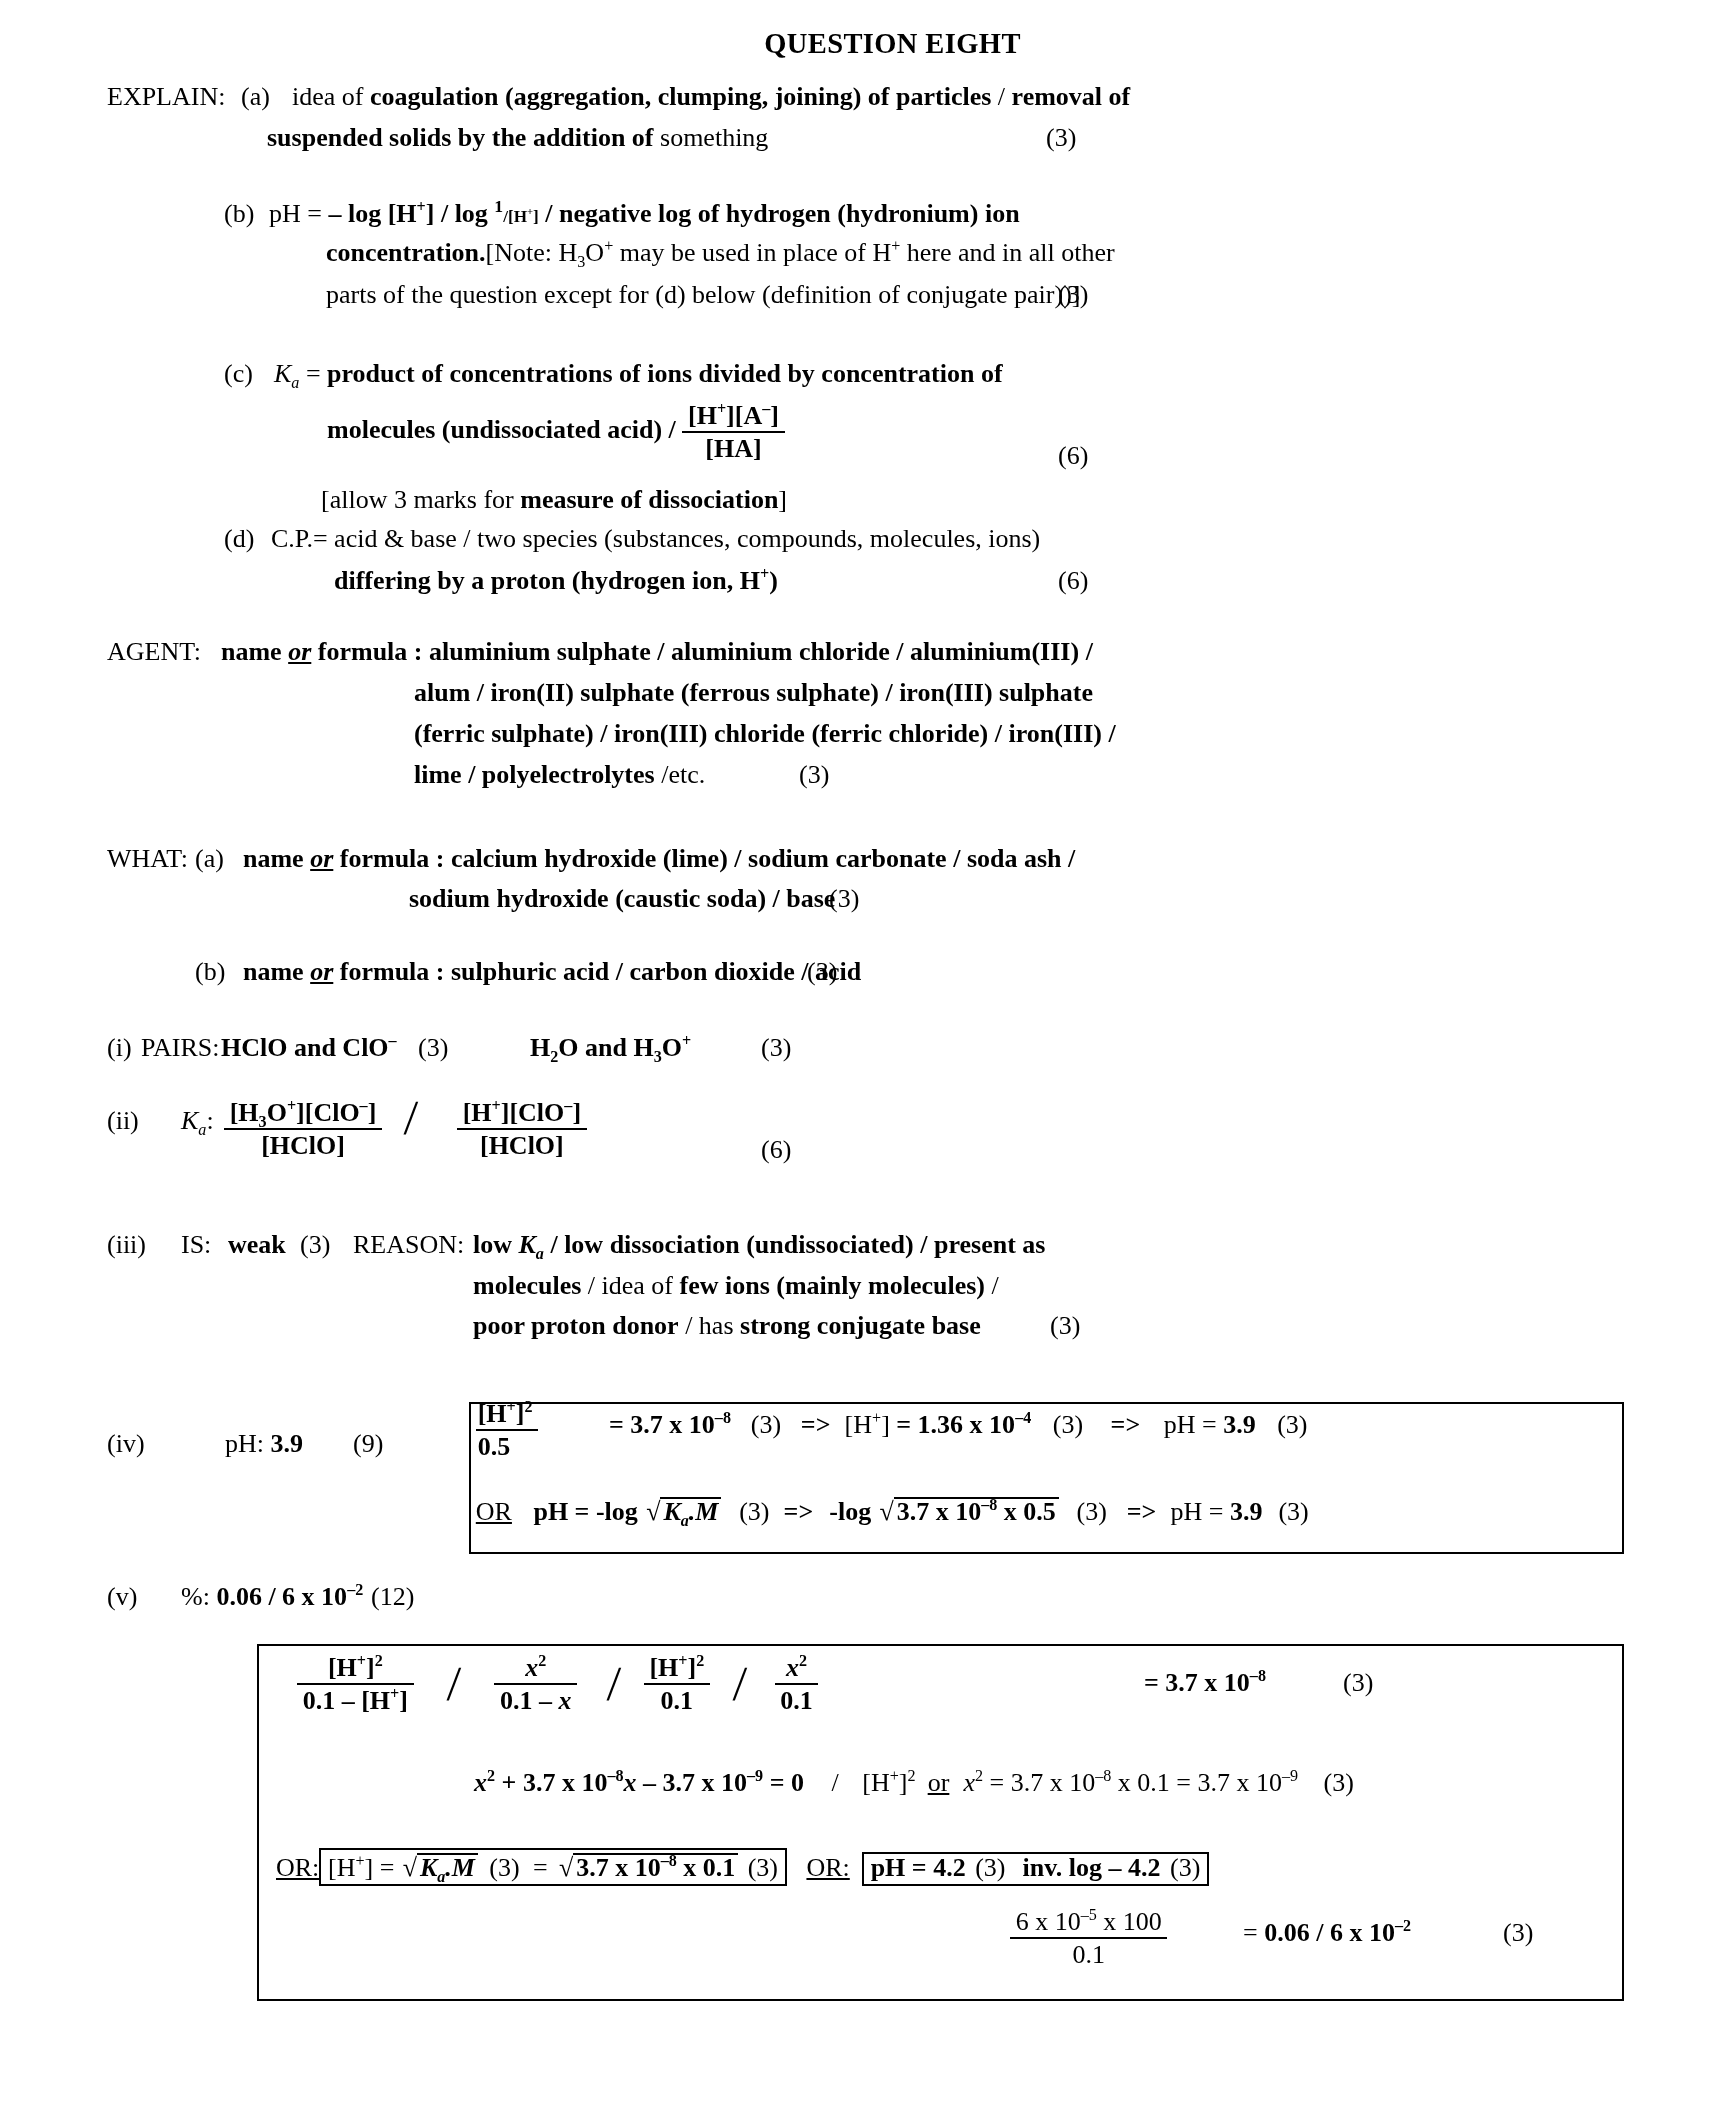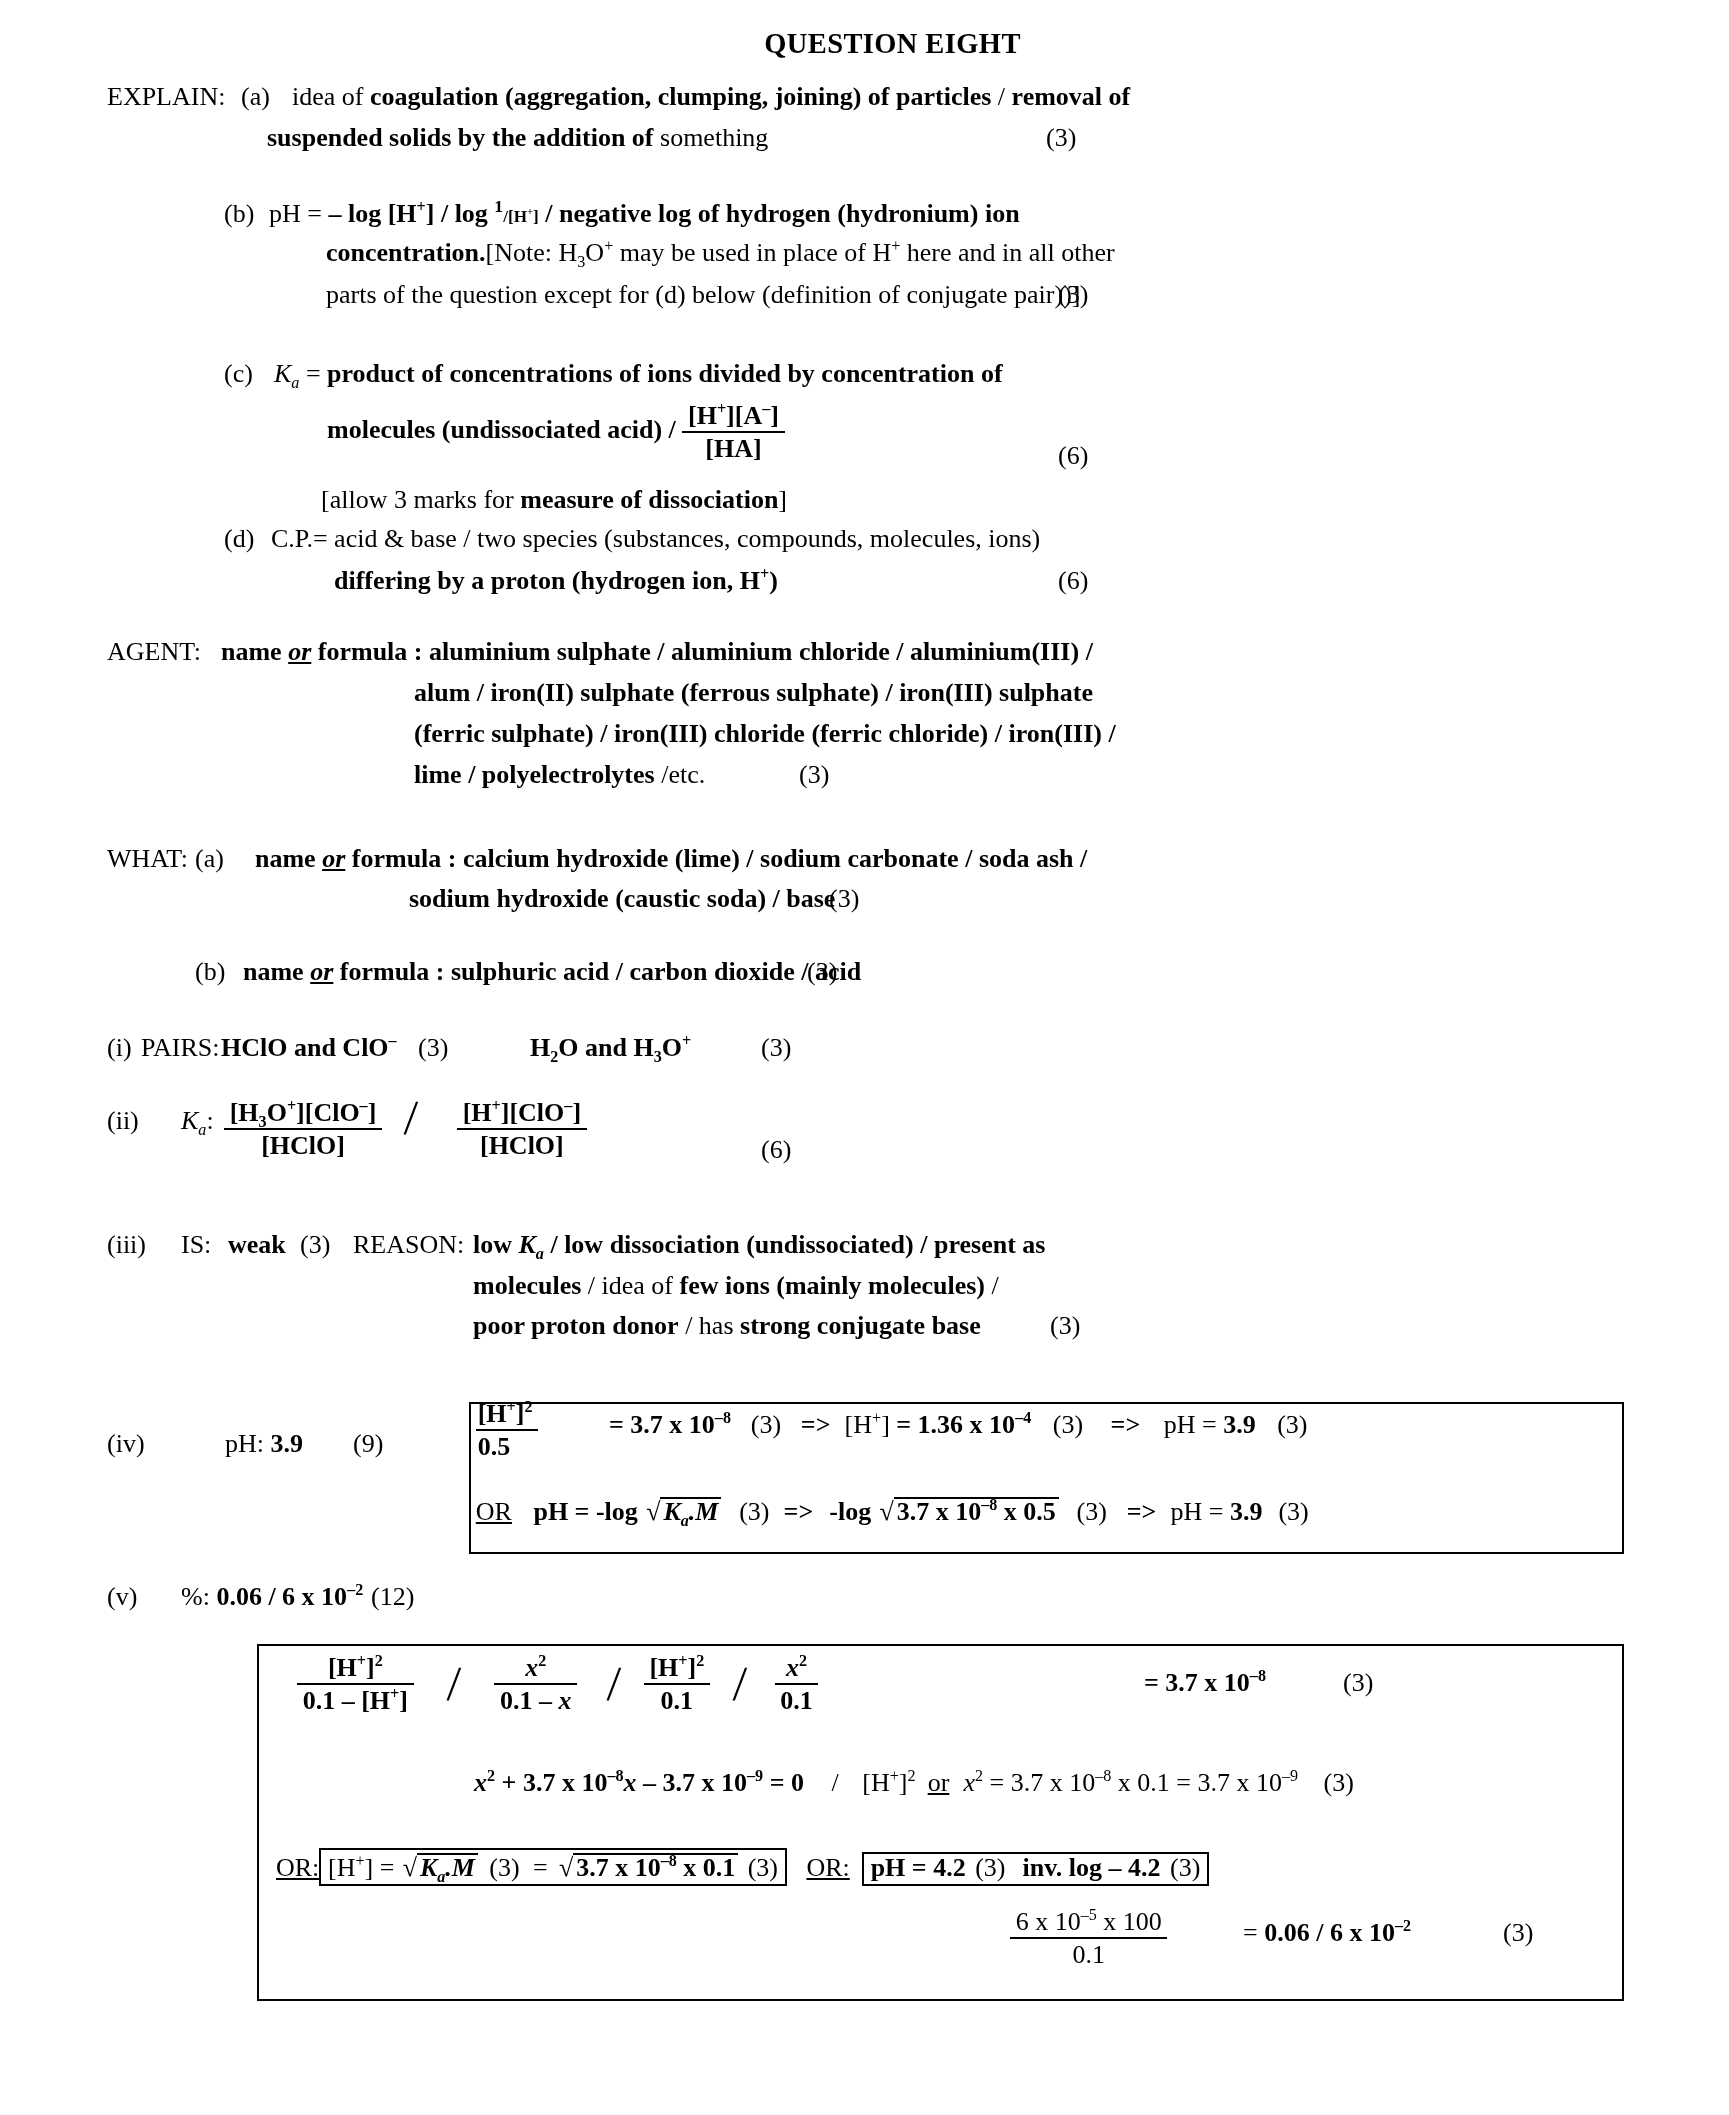--- a/index.html
+++ b/index.html
@@ -96,21 +96,21 @@
   </div>
   <div class="ln" style="left:414px; top:721px;"><b>(ferric sulphate) / iron(III) chloride (ferric chloride) / iron(III) /</b></div>
   <div class="ln" style="left:414px; top:680px;"><b>alum / iron(II) sulphate (ferrous sulphate) / iron(III) sulphate</b></div>
   <div class="ln" style="left:414px; top:762px;">
     <b>lime / polyelectrolytes</b><span> /etc.</span>
   </div>
   <div class="ln" style="left:799px; top:762px;">(3)</div>
 
   <div class="ln" style="left:107px; top:846px;">WHAT:</div>
   <div class="ln" style="left:195px; top:846px;">(a)</div>
-  <div class="ln" style="left:243px; top:846px;margin-left:12px;">
+  <div class="ln" style="left:243px; top:846px;">
     <b><span>name</span> <span class="u it">or</span><span> formula : </span><span>calcium hydroxide (lime)  / sodium carbonate / soda ash /</span></b>
   </div>
   <div class="ln" style="left:409px; top:886px;"><b>sodium hydroxide (caustic soda) / base</b></div>
   <div class="ln" style="left:829px; top:886px;">(3)</div>
 
   <div class="ln" style="left:195px; top:959px;">(b)</div>
   <div class="ln" style="left:243px; top:959px;">
     <b><span>name</span> <span class="u it">or</span><span> formula : </span><span>sulphuric acid / carbon dioxide / acid</span></b>
   </div>
   <div class="ln" style="left:807px; top:959px;">(3)</div>

